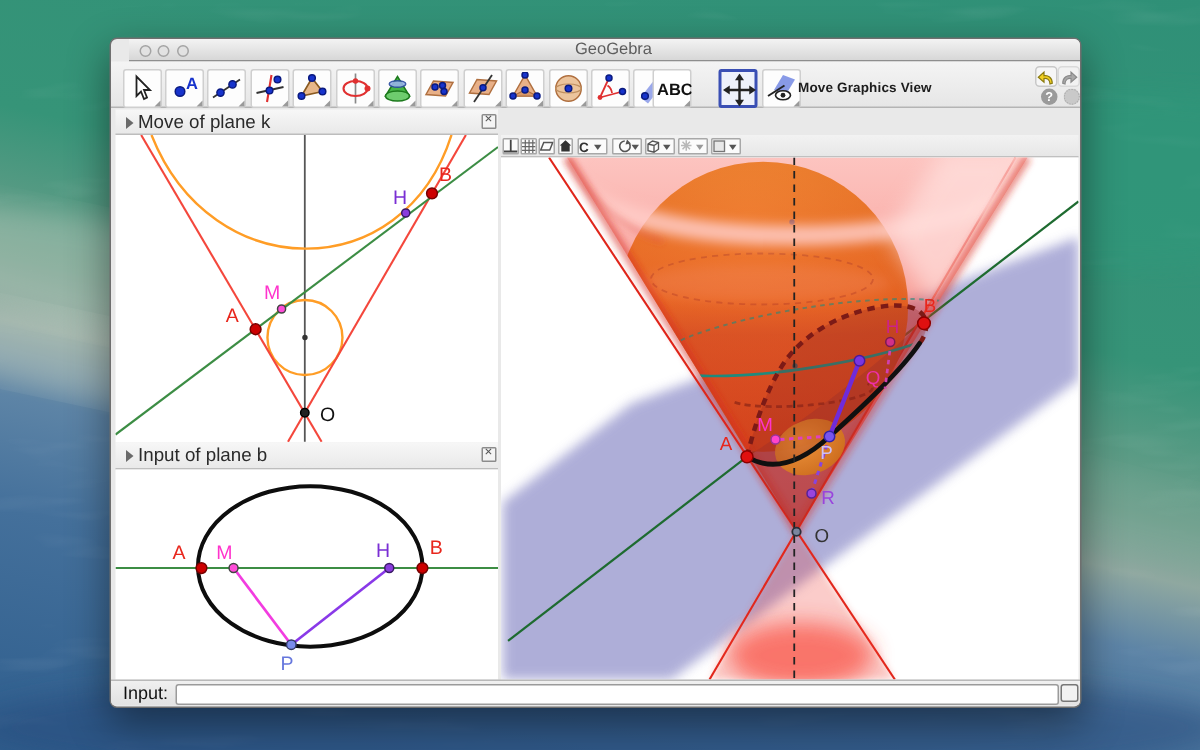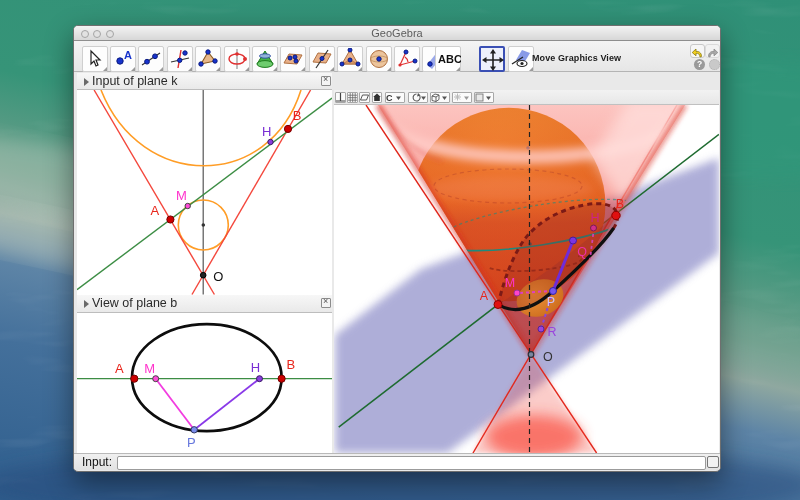--- a/index.html
+++ b/index.html
@@ -1,21 +1,21 @@
 <!DOCTYPE html>
 <html><head>
 <meta charset="utf-8">
 <style>
   html,body{margin:0;padding:0;width:800px;height:500px;overflow:hidden;
     font-family:"Liberation Sans",sans-serif;}
   #desktop{position:absolute;left:0;top:0;width:800px;height:500px;}
   #win{position:absolute;left:73px;top:25px;width:648px;height:447px;
     background:#e9e9e9;border:1px solid #6f6f6f;border-radius:5px;
     box-shadow:0 10px 28px rgba(0,0,0,.45);box-sizing:border-box;overflow:hidden;}
-  #titlebar{position:absolute;left:0;top:0;width:100%;height:14px;
+  #titlebar{position:absolute;left:12px;top:0;width:100%;height:14px;
     background:linear-gradient(#f3f3f3,#d7d7d7);border-bottom:1px solid #8e8e8e;}
   #title{position:absolute;left:0;top:1px;width:100%;text-align:center;
     font-size:11px;color:#5d5d5d;}
   .tl{position:absolute;top:4px;width:8px;height:8px;border-radius:50%;
     border:1px solid #a4a4a4;background:#e2e2e2;box-sizing:border-box;}
   #toolbar{position:absolute;left:0;top:15px;width:100%;height:31px;
     background:linear-gradient(#f4f4f4,#e6e6e6);border-bottom:1px solid #b4b4b4;box-sizing:border-box;}
   .tbtn{position:absolute;top:5px;width:26px;height:26px;background:#fdfdfd;
     border:1px solid #cfcfcf;border-radius:2px;box-sizing:border-box;}
   .tbtn.sel{border:2px solid #3a4fb4;background:#eef1fb;}
@@ -235,21 +235,21 @@
     <div style="position:absolute;left:631px;top:3px;width:13px;height:12px;border:1px solid #dadada;border-radius:3px;background:#f2f2f2">
       <svg width="13" height="12" viewBox="0 0 13 12">
           <path d="M2.5,9.5 C2.5,5.5 5.5,4 8,4.5 L8,2 L11.8,5.5 L8,8.8 L8,6.3 C6,6 4,7 4,10 Z" fill="#a8a8a8" stroke="#8a8a8a" stroke-width="0.8"></path>
         </svg>
     </div>
     <div style="position:absolute;left:620px;top:17.5px;width:11px;height:11px;border-radius:50%;background:#9a9a9a;color:#fff;font-size:8.5px;font-weight:bold;text-align:center;line-height:11px">?</div>
     <div style="position:absolute;left:634.5px;top:17.5px;width:11px;height:11px;border-radius:50%;background:#c9c9c9;border:1px dotted #b0b0b0;box-sizing:border-box"></div>
   </div>
   <div class="hdr" style="left:3px;top:47px;width:255px;height:17px">
     <div class="tri r"></div>
-      <div class="t">Input of plane k</div>
+      <div class="t">Move of plane k</div>
     <div class="xbox" style="left:244px"></div>
   </div>
   <div id="planek" style="position:absolute;left:3px;top:64px;width:255px;height:204.5px;background:#fff;">
   <svg width="255" height="204.5" viewBox="0 0 255 204.5">
     <line x1="126.2" y1="0" x2="126.2" y2="204.5" stroke="#565656" stroke-width="1.2"></line>
     <path d="M 24,0 C 64,101 192,101 224,0" fill="none" stroke="#ff9d26" stroke-width="1.6"></path>
     <circle cx="126.3" cy="135" r="25" fill="none" stroke="#ff9d26" stroke-width="1.6"></circle>
     <line x1="17.1" y1="0" x2="137.4" y2="204.5" stroke="#f4473c" stroke-width="1.4"></line>
     <line x1="233.6" y1="0" x2="115" y2="204.5" stroke="#f4473c" stroke-width="1.4"></line>
     <line x1="0" y1="199.7" x2="255" y2="8" stroke="#3c8d44" stroke-width="1.4"></line>
@@ -261,21 +261,21 @@
     <circle cx="126.2" cy="185.2" r="2.8" fill="#222" stroke="#000" stroke-width="1"></circle>
     <text x="77.9" y="124.5" font-size="13" fill="#e8261c" text-anchor="middle">A</text>
     <text x="104.5" y="109.5" font-size="13" fill="#ff33cc" text-anchor="middle">M</text>
     <text x="189.7" y="46" font-size="13" fill="#7a2fd4" text-anchor="middle">H</text>
     <text x="220" y="30.4" font-size="13" fill="#e8261c" text-anchor="middle">B</text>
     <text x="136.3" y="190.5" font-size="13" fill="#111">O</text>
   </svg>
   </div>
   <div class="hdr" style="left:3px;top:269px;width:255px;height:18px">
     <div class="tri r"></div>
-      <div class="t">View of plane b</div>
+      <div class="t">Input of plane b</div>
     <div class="xbox" style="left:244px"></div>
   </div>
   <div id="planeb" style="position:absolute;left:3px;top:287px;width:255px;height:140px;background:#fff;">
   <svg width="255" height="140" viewBox="0 0 255 140">
     <line x1="0" y1="65.7" x2="255" y2="65.7" stroke="#3c8d44" stroke-width="1.3"></line>
     <ellipse cx="129.8" cy="64.6" rx="74.8" ry="53.5" fill="none" stroke="#0d0d0d" stroke-width="2.7"></ellipse>
     <line x1="78.7" y1="65.7" x2="117.2" y2="116.8" stroke="#f23ce0" stroke-width="1.8"></line>
     <line x1="182.5" y1="65.7" x2="117.2" y2="116.8" stroke="#8939e8" stroke-width="1.8"></line>
     <circle cx="57.3" cy="65.7" r="3.6" fill="#cc0000" stroke="#770000" stroke-width="1"></circle>
     <circle cx="78.7" cy="65.7" r="3" fill="#ff4dd8" stroke="#444" stroke-width="1"></circle>

